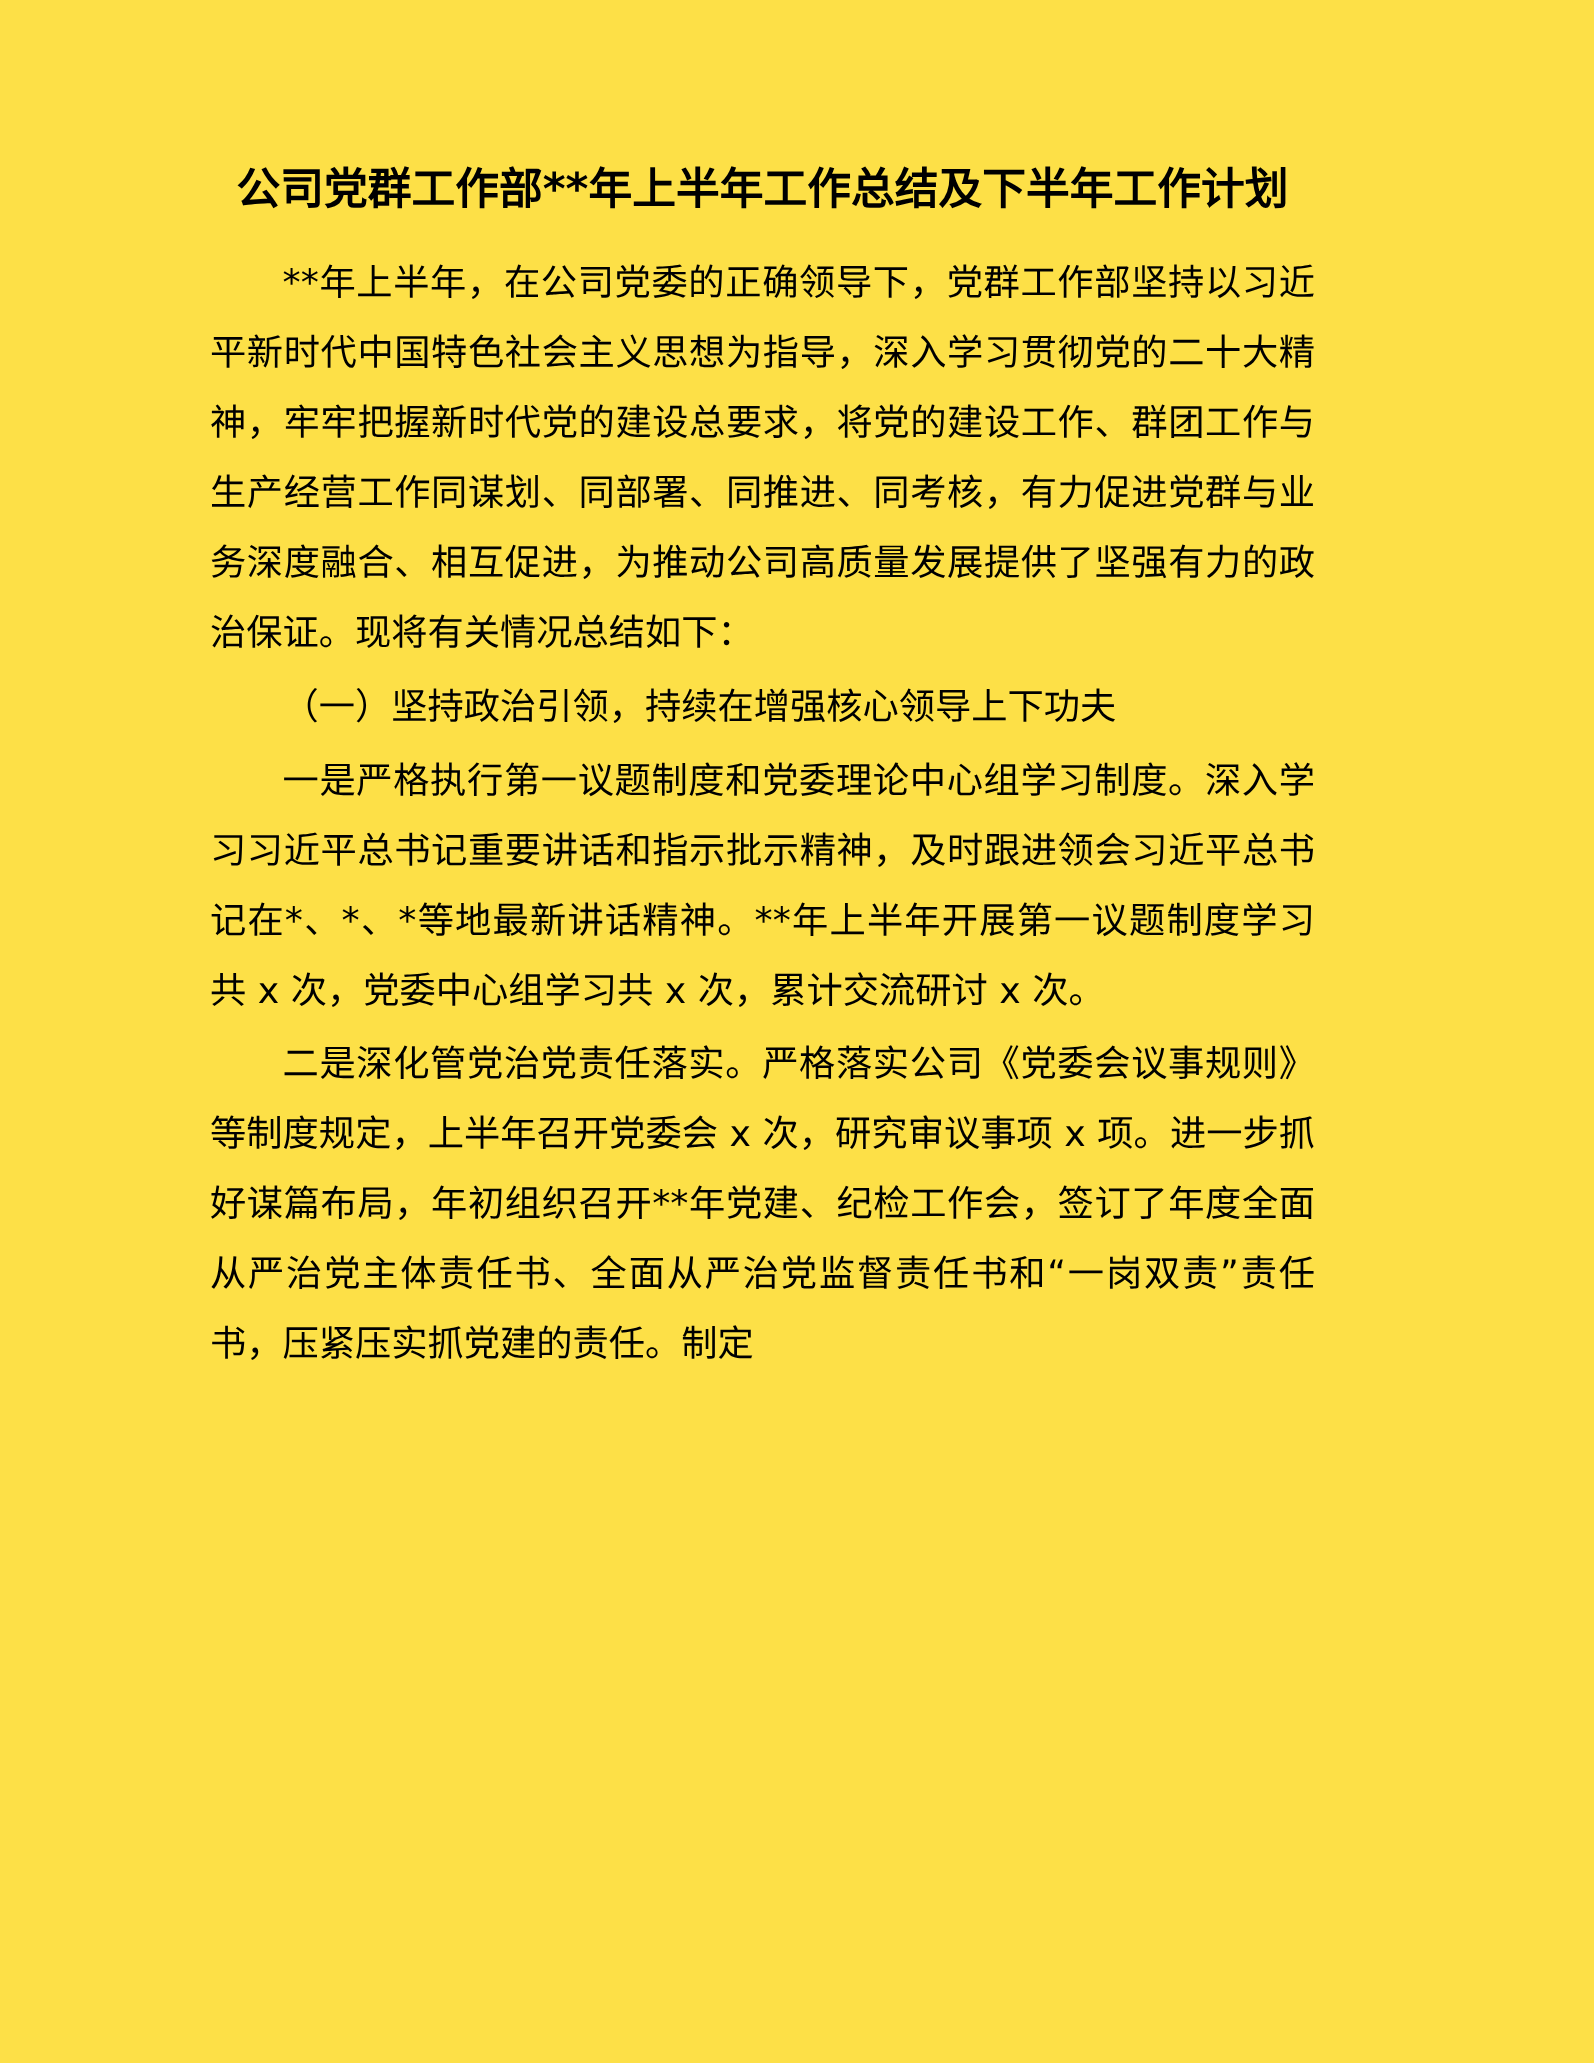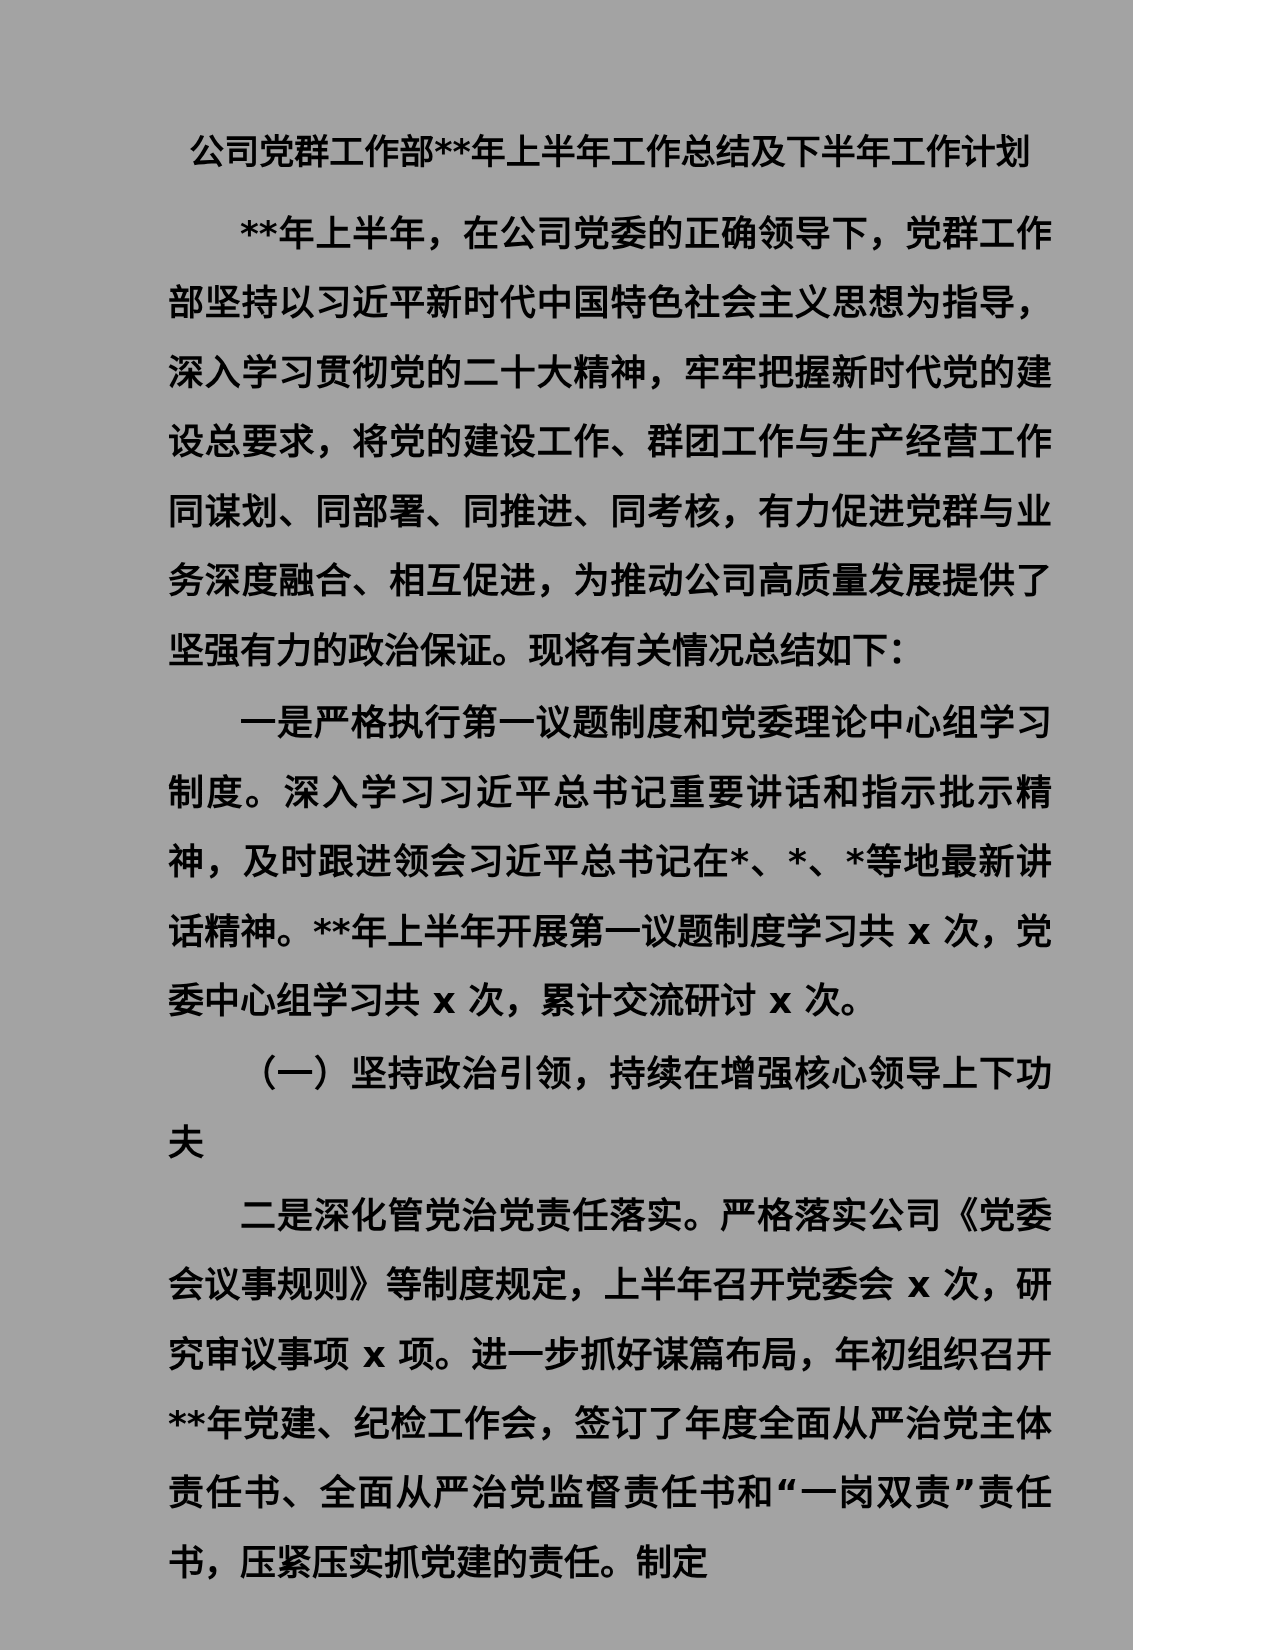--- a/index.html
+++ b/index.html
@@ -12,23 +12,23 @@
     width: 1275px;
     height: 1650px;
     overflow: hidden;
     font-family: "DejaVu Sans", "Liberation Sans", sans-serif;
     color: #000000;
     -webkit-font-smoothing: antialiased;
   }
 
   .page {
     position: relative;
-    width: 1133px;
+    width: 1275px;
     height: 1650px;
-    background: #a3a3a3;
+    background: #fde047;
     box-sizing: border-box;
   }
 
   .content {
     position: absolute;
     left: 168px;
     top: 128px;
     width: 884px;
   }
 
@@ -36,22 +36,22 @@
     font-size: 35px;
     font-weight: 700;
     line-height: 1.40;
     text-align: center;
     letter-spacing: 0px;
     margin: 0 0 22px 0;
     padding: 0 8px;
   }
 
   .para {
-    font-size: 36px;
-    font-weight: 700;
+    font-size: 29px;
+    font-weight: 400;
     line-height: 1.93;
     text-align: justify;
     text-justify: inter-ideograph;
     text-indent: 2em;
     margin: 0 0 3px 0;
     letter-spacing: 0px;
     word-break: break-all;
   }
 
   .para.heading-level-1,
@@ -71,20 +71,20 @@
   <div class="content">
 
     <h1 class="doc-title">
       <span>公司党群工作部**年上半年工作总结及下半年</span><wbr>
       <span>工作计划</span>
     </h1>
 
     <p class="para">**年上半年，在公司党委的正确领导下，党群工作部坚持以习近平新时代中国特色社会主义思想为指导，深入学习贯彻党的二十大精神，牢牢把握新时代党的建设总要求，将党的建设工作、群团工作与生产经营工作同谋划、同部署、同推进、同考核，有力促进党群与业务深度融合、相互促进，为推动公司高质量发展提供了坚强有力的政治保证。现将有关情况总结如下：</p>
 
 
+    <p class="para heading-level-2">（一）坚持政治引领，持续在增强核心领导上下功夫</p>
+
     <p class="para">一是严格执行第一议题制度和党委理论中心组学习制度。深入学习习近平总书记重要讲话和指示批示精神，及时跟进领会习近平总书记在*、*、*等地最新讲话精神。**年上半年开展第一议题制度学习共 x 次，党委中心组学习共 x 次，累计交流研讨 x 次。</p>
-
-    <p class="para heading-level-2">（一）坚持政治引领，持续在增强核心领导上下功夫</p>
 
     <p class="para clipped">二是深化管党治党责任落实。严格落实公司《党委会议事规则》等制度规定，上半年召开党委会 x 次，研究审议事项 x 项。进一步抓好谋篇布局，年初组织召开**年党建、纪检工作会，签订了年度全面从严治党主体责任书、全面从严治党监督责任书和“一岗双责”责任书，压紧压实抓党建的责任。制定</p>
 
   </div>
 </div>
 
 </body></html>

